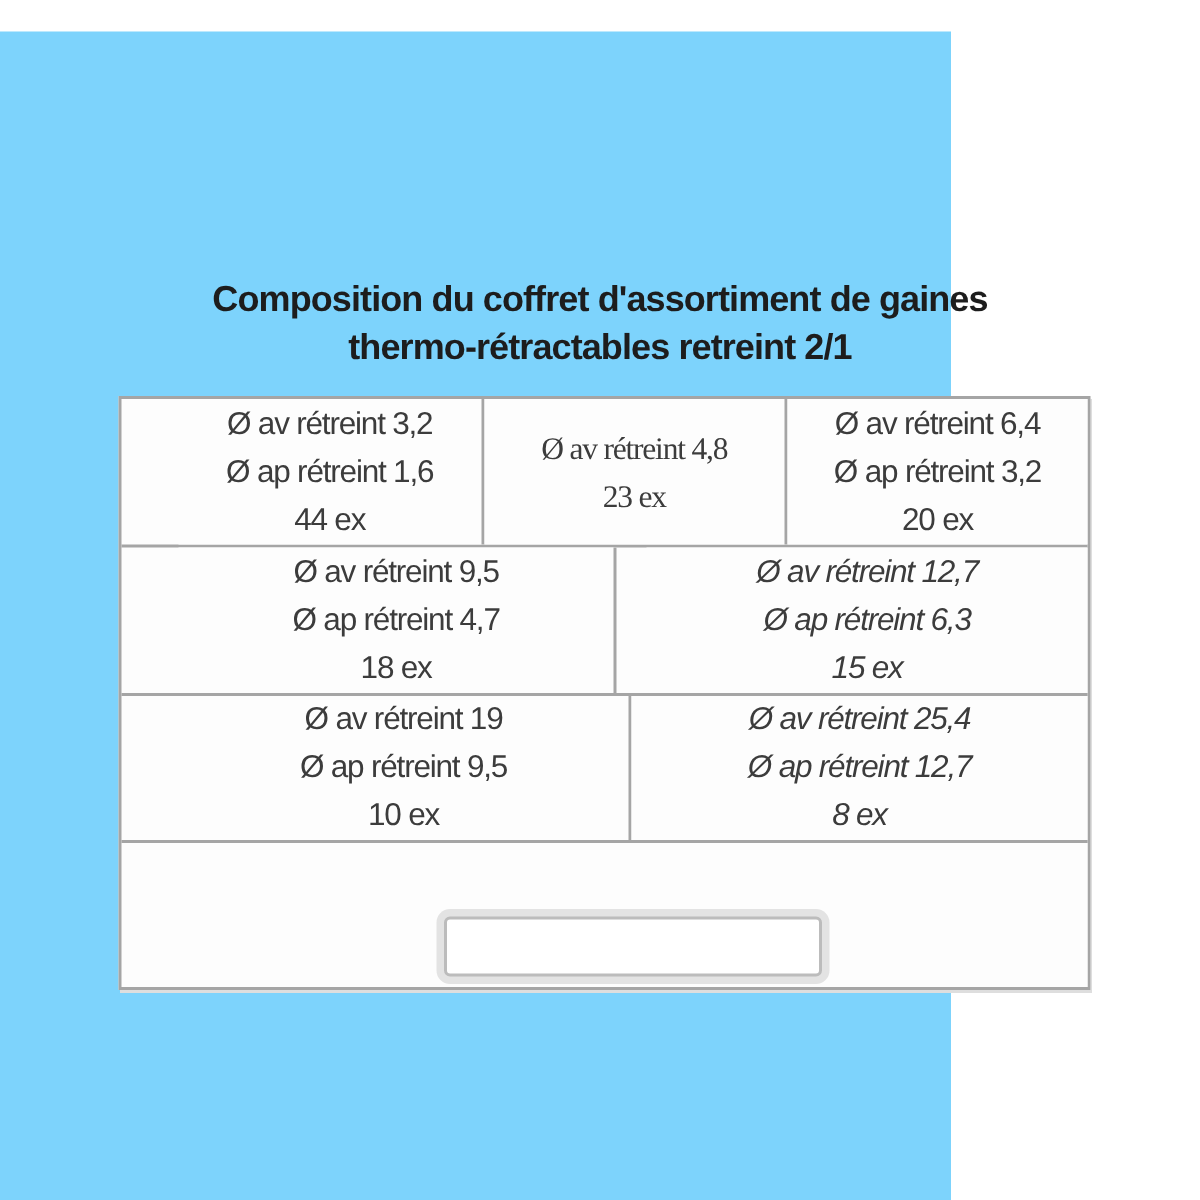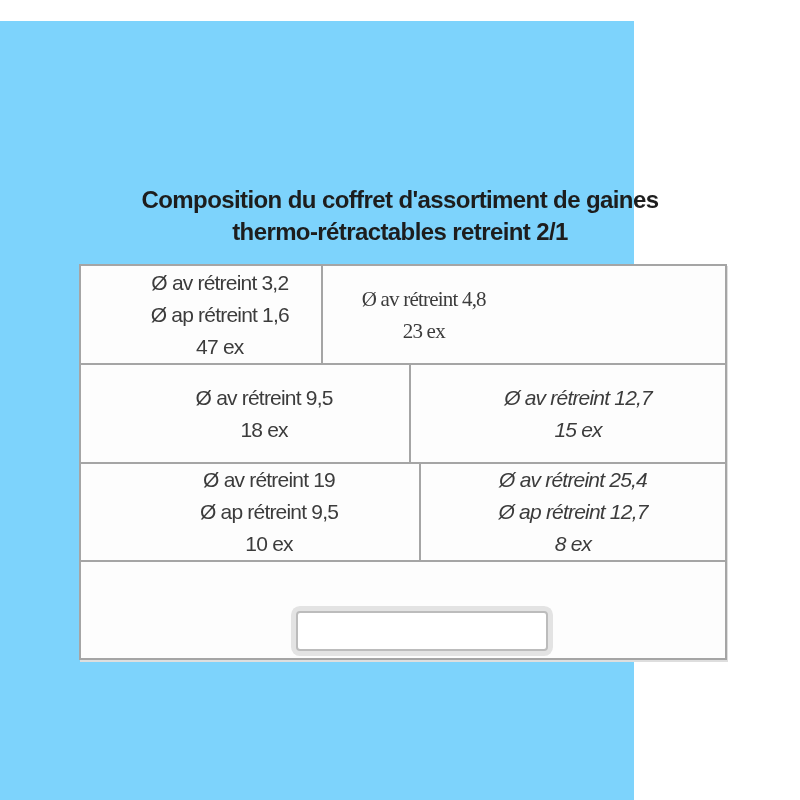--- a/index.html
+++ b/index.html
@@ -97,35 +97,42 @@
     <div>Composition du coffret d'assortiment de gaines</div>
     <div>thermo-rétractables retreint 2/1</div>
   </div>
 
   <div class="box-table">
 
     <div class="trow row-1">
       <div class="cell c1">
         <span>Ø av rétreint 3,2</span>
         <span>Ø ap rétreint 1,6</span>
-        <span>47 ex</span>
+        <span>44 ex</span>
       </div>
       <div class="cell c2">
         <span>Ø av rétreint 4,8</span>
         <span>23 ex</span>
+      </div>
+      <div class="cell c3">
+        <span>Ø av rétreint 6,4</span>
+        <span>Ø ap rétreint 3,2</span>
+        <span>20 ex</span>
       </div>
     </div>
 
     <div class="trow row-2">
       <div class="cell c1">
         <span>Ø av rétreint 9,5</span>
+        <span>Ø ap rétreint 4,7</span>
         <span>18 ex</span>
       </div>
       <div class="cell c2">
         <span>Ø av rétreint 12,7</span>
+        <span>Ø ap rétreint 6,3</span>
         <span>15 ex</span>
       </div>
     </div>
 
     <div class="trow row-3">
       <div class="cell c1">
         <span>Ø av rétreint 19</span>
         <span>Ø ap rétreint 9,5</span>
         <span>10 ex</span>
       </div>

